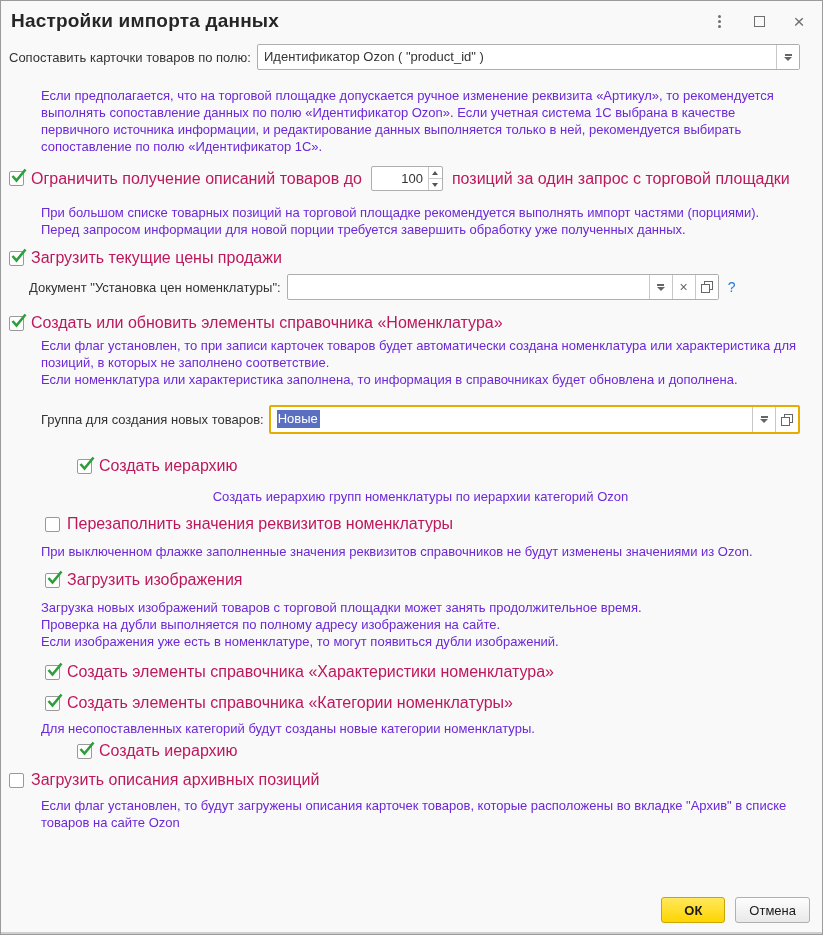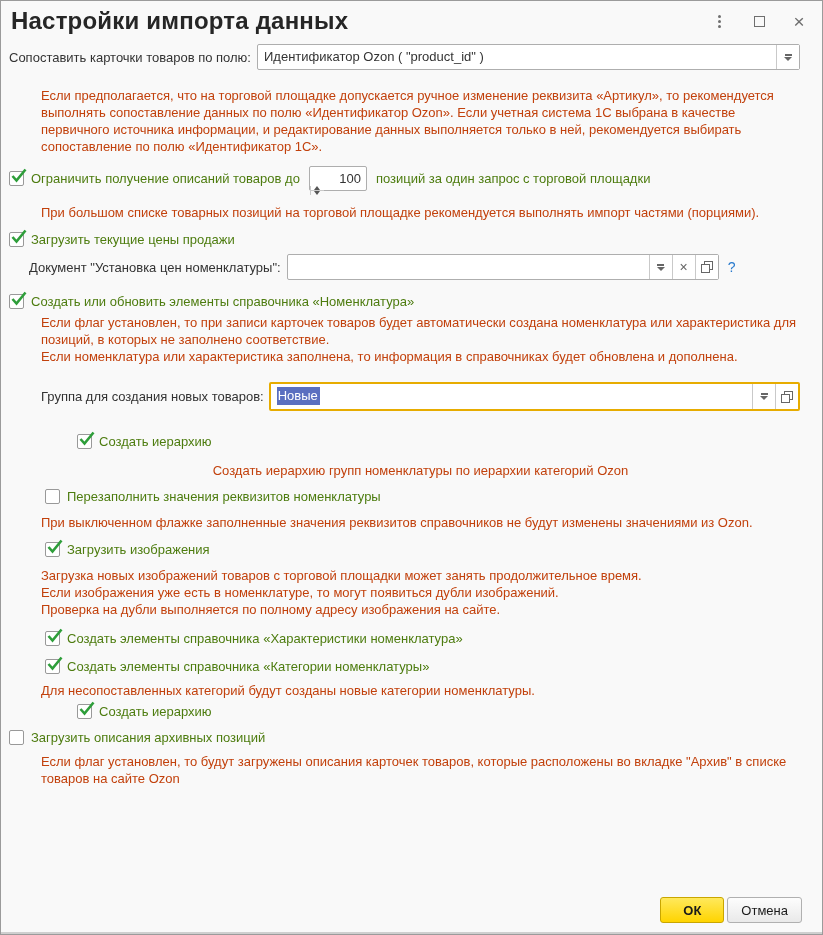--- a/index.html
+++ b/index.html
@@ -4,59 +4,59 @@
 <style>
   * { box-sizing: border-box; margin: 0; padding: 0; }
   html,body { background:#d7d7d7; }
   body { font-family: "Liberation Sans", sans-serif; }
   .dialog {
     width: 823px; height: 935px; background: #f9f9f9;
     border: 1px solid #9b9b9b; position: relative; overflow: hidden;
     box-shadow: inset 0 -2px 0 #cfcfcf;
   }
   .titlebar { height: 38px; display: flex; align-items: center; padding: 2px 14px 0 10px; }
-  .title { font-size: 24px; font-weight: 700; color: #262626; letter-spacing: 0.2px; }
+  .title { font-size: 19px; font-weight: 700; color: #262626; letter-spacing: 0.2px; }
   .win-controls { margin-left: auto; display: flex; align-items: center; gap: 22px; }
   .winbtn { width: 18px; height: 18px; display: flex; align-items: center; justify-content: center; cursor: default; }
   .kebab { display: flex; flex-direction: column; gap: 2px; align-items: center; }
   .kebab i { width: 3px; height: 3px; background: #6f6f6f; border-radius: 50%; display: block; }
   .maxbox { width: 11px; height: 11px; border: 1px solid #6f6f6f; }
   .closex { font-size: 19px; color: #6f6f6f; line-height: 1; font-weight: 400; }
   .body { padding: 0 22px 0 8px; }
   .row { display: flex; align-items: center; }
   .lbl { font-size: 13px; color: #333; white-space: nowrap; }
-  .hint { font-size: 13px; color: #c2410c; line-height: 17px; max-width: 772px; margin-left: 32px; }
+  .hint { font-size: 13px; color: #6d28d9; line-height: 17px; max-width: 772px; margin-left: 32px; }
   
   .fieldbox { display: flex; align-items: stretch; background: #fff; border: 1px solid #aeaeae; border-radius: 2px; height: 26px; }
   .ftext { flex: 1; font-size: 13px; color: #333; padding: 4px 6px; white-space: nowrap; overflow: hidden; }
   .fbtn { width: 23px; display: flex; align-items: center; justify-content: center; border-left: 1px solid #c9c9c9; background: #fff; cursor: default; }
   .dd-glyph { display: flex; flex-direction: column; align-items: center; gap: 1px; }
   .dd-glyph .bar { width: 7px; height: 2px; background: #666; }
   .dd-glyph .tri { width: 0; height: 0; border-left: 4px solid transparent; border-right: 4px solid transparent; border-top: 4px solid #666; }
   .x-glyph { font-size: 14px; color: #666; line-height: 1; }
   
   .cb { width: 15px; height: 15px; background: #fff; border: 1px solid #999; border-radius: 2px; position: relative; flex: none; margin-right: 7px; }
   .cb svg { display: none; position: absolute; left: 1px; top: -4px; }
   .cb.checked svg { display: block; }
-  .cb-lbl { font-size: 13px; color: #4d7c0f; }
-  
-  .numbox { display: flex; align-items: stretch; border: 1px solid #aeaeae; border-radius: 2px; background: #fff; height: 25px; margin: 0 9px; flex-direction: column; }
+  .cb-lbl { font-size: 16px; color: #be185d; }
+  
+  .numbox { display: flex; align-items: stretch; border: 1px solid #aeaeae; border-radius: 2px; background: #fff; height: 25px; margin: 0 9px; }
   .numval { width: 56px; font-size: 13px; color: #333; text-align: right; padding: 4px 5px 0 0; }
   .spin { width: 14px; border-left: 1px solid #c9c9c9; display: flex; flex-direction: column; }
   .spin > div { flex: 1; display: flex; align-items: center; justify-content: center; }
   .spin .dn { border-top: 1px solid #c9c9c9; }
   .tri-up { width: 0; height: 0; border-left: 3.5px solid transparent; border-right: 3.5px solid transparent; border-bottom: 4px solid #555; }
   .tri-dn { width: 0; height: 0; border-left: 3.5px solid transparent; border-right: 3.5px solid transparent; border-top: 4px solid #555; }
   .help { color: #2779cd; font-size: 14px; margin-left: 9px; cursor: pointer; }
   
   .focuswrap { display: flex; align-items: stretch; flex: 1; border: 2px solid #e7ac00; border-radius: 2px; background: #fff; height: 29px; }
   .focuswrap .ftext { padding-top: 4px; }
   .sel { background: #5a6fc0; color: #fff; padding: 1px 2px 2px 1px; }
   
-  .footer { position: absolute; right: 20px; bottom: 11px; display: flex; gap: 3px; }
+  .footer { position: absolute; right: 12px; bottom: 11px; display: flex; gap: 10px; }
   .btn { height: 26px; font-size: 13px; border-radius: 3px; display: flex; align-items: center; justify-content: center; cursor: pointer; font-family: "Liberation Sans", sans-serif; }
   .btn-ok { min-width: 64px; padding: 0 18px; background: linear-gradient(#ffe95c, #ffd400); border: 1px solid #c9a600; font-weight: 700; color: #1a1a1a; }
   .btn-cancel { min-width: 70px; padding: 0 13px; background: linear-gradient(#fdfdfd, #e9e9e9); border: 1px solid #b0b0b0; color: #1a1a1a; text-align: right; }
 </style>
 </head>
 <body>
 
 <div class="dialog">
 
   <div class="titlebar">
@@ -109,20 +109,21 @@
             </div>
           <div class="dn">
               <span class="tri-dn"></span>
             </div>
         </div>
       </div>
       <span class="cb-lbl">позиций за один запрос с торговой площадки</span>
     </div>
     <div class="hint" style="margin-top:13px;">
       <div>При большом списке товарных позиций на торговой площадке рекомендуется выполнять импорт частями (порциями).</div>
+      <div>Перед запросом информации для новой порции требуется завершить обработку уже полученных данных.</div>
     </div>
 
     <div class="row" style="margin-top:11px;">
       <span class="cb checked">
           <svg width="16" height="15" viewBox="0 0 16 15">
             <path d="M1.5 8 L5.5 12.5 L14.5 1.5" fill="none" stroke="#2e9e3a" stroke-width="2.6"></path>
           </svg>
         </span>
       <span class="cb-lbl">Загрузить текущие цены продажи</span>
     </div>
@@ -200,22 +201,22 @@
     <div class="row" style="margin-top:11px; margin-left:36px;">
       <span class="cb checked">
           <svg width="16" height="15" viewBox="0 0 16 15">
             <path d="M1.5 8 L5.5 12.5 L14.5 1.5" fill="none" stroke="#2e9e3a" stroke-width="2.6"></path>
           </svg>
         </span>
       <span class="cb-lbl">Загрузить изображения</span>
     </div>
     <div class="hint" style="margin-top:10px;">
       <div>Загрузка новых изображений товаров с торговой площадки может занять продолжительное время.</div>
+      <div>Проверка на дубли выполняется по полному адресу изображения на сайте.</div>
       <div>Если изображения уже есть в номенклатуре, то могут появиться дубли изображений.</div>
-      <div>Проверка на дубли выполняется по полному адресу изображения на сайте.</div>
     </div>
 
     <div class="row" style="margin-top:13px; margin-left:36px;">
       <span class="cb checked">
           <svg width="16" height="15" viewBox="0 0 16 15">
             <path d="M1.5 8 L5.5 12.5 L14.5 1.5" fill="none" stroke="#2e9e3a" stroke-width="2.6"></path>
           </svg>
         </span>
       <span class="cb-lbl">Создать элементы справочника «Характеристики номенклатура»</span>
     </div>

